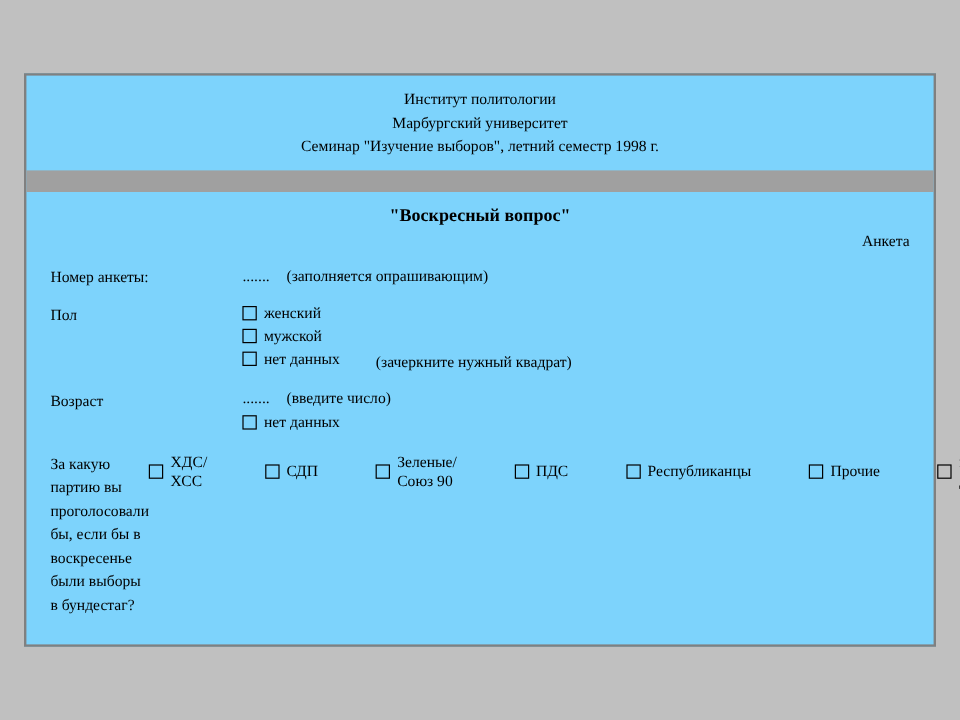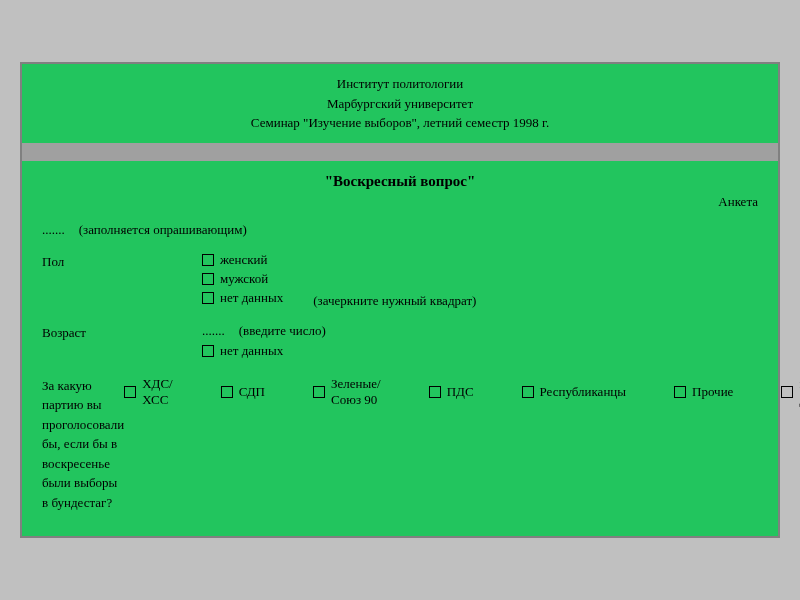--- a/index.html
+++ b/index.html
@@ -14,21 +14,21 @@
       background: #c0c0c0;
       display: flex;
       align-items: center;
       justify-content: center;
       font-family: 'Times New Roman', Times, serif;
       font-size: 14px;
     }
 
     .window {
       width: 760px;
-      background: #22c55e;
+      background: #7dd3fc;
       border: 2px solid #808080;
       padding: 0;
     }
 
     .header-section {
       text-align: center;
       padding: 10px 20px 6px 20px;
       font-size: 13px;
       line-height: 1.5;
     }
@@ -162,20 +162,21 @@
   <div class="gray-bar"></div>
 
   <div class="title-section">
     <div class="title-main">"Воскресный вопрос"</div>
     <div class="title-sub">Анкета</div>
   </div>
 
   <div class="content">
 
     <div class="number-row">
+      <div class="label-col">Номер анкеты:</div>
       <span class="dots">.......</span>
       &nbsp;&nbsp;&nbsp;&nbsp;
       <span class="hint">(заполняется опрашивающим)</span>
     </div>
 
     <div class="form-row">
       <div class="label-col">Пол</div>
       <div class="gender-section">
         <div class="gender-checkboxes">
           <div class="checkbox-item">

